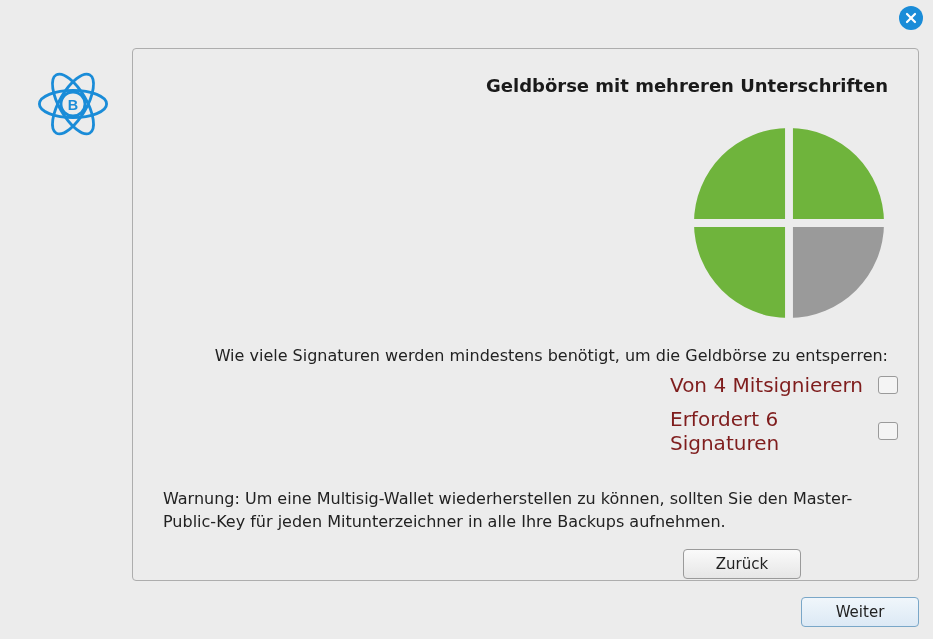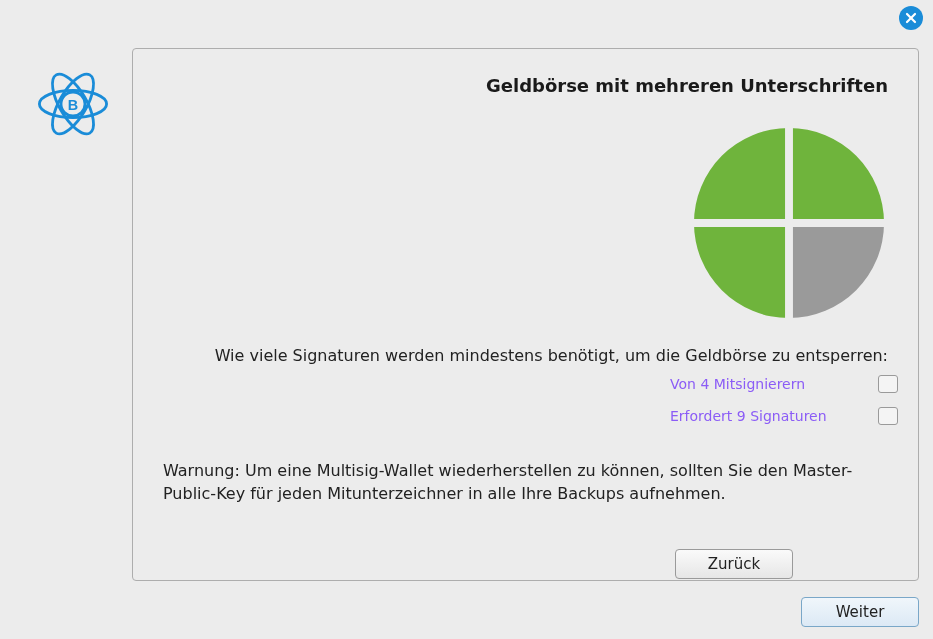--- a/index.html
+++ b/index.html
@@ -88,22 +88,22 @@
       line-height: 1.45;
     }
     .slider-row {
       display: flex;
       align-items: center;
       margin-bottom: 10px;
       margin-left: 0;
     }
     .slider-label {
       width: 218px;
-      font-size: 14px;
-      color: #8b5cf6;
+      font-size: 20px;
+      color: #7f1d1d;
     }
     .slider {
       flex: 1;
       position: relative;
       height: 22px;
       cursor: pointer;
     }
     .slider-track {
       position: absolute;
       top: 8px;
@@ -135,21 +135,21 @@
       margin-top: 22px;
       font-size: 16px;
       color: #222;
       line-height: 1.45;
     }
     .button-bar {
       position: absolute;
       right: 14px;
       bottom: 12px;
       display: flex;
-      gap: 8px;
+      gap: 0;
     }
     .btn {
       min-width: 118px;
       height: 30px;
       padding: 0 18px;
       border: 1px solid #9a9a9a;
       border-radius: 4px;
       background: linear-gradient(#fafafa, #e6e6e6);
       font-size: 15px;
       color: #222;
@@ -208,21 +208,21 @@
     <div class="slider-row">
       <div class="slider-label">Von 4 Mitsignierern</div>
       <div class="slider">
         <div class="slider-track"></div>
         <div class="slider-fill" style="width:17%"></div>
         <div class="slider-thumb" style="left:17%"></div>
       </div>
     </div>
 
     <div class="slider-row">
-      <div class="slider-label">Erfordert 9 Signaturen</div>
+      <div class="slider-label">Erfordert 6 Signaturen</div>
       <div class="slider">
         <div class="slider-track"></div>
         <div class="slider-fill" style="width:67%"></div>
         <div class="slider-thumb" style="left:67%"></div>
       </div>
     </div>
 
     <div class="warning">Warnung: Um eine Multisig-Wallet wiederherstellen zu können, sollten Sie den Master-Public-Key für jeden Mitunterzeichner in alle Ihre Backups aufnehmen.</div>
   </div>
 </div>

